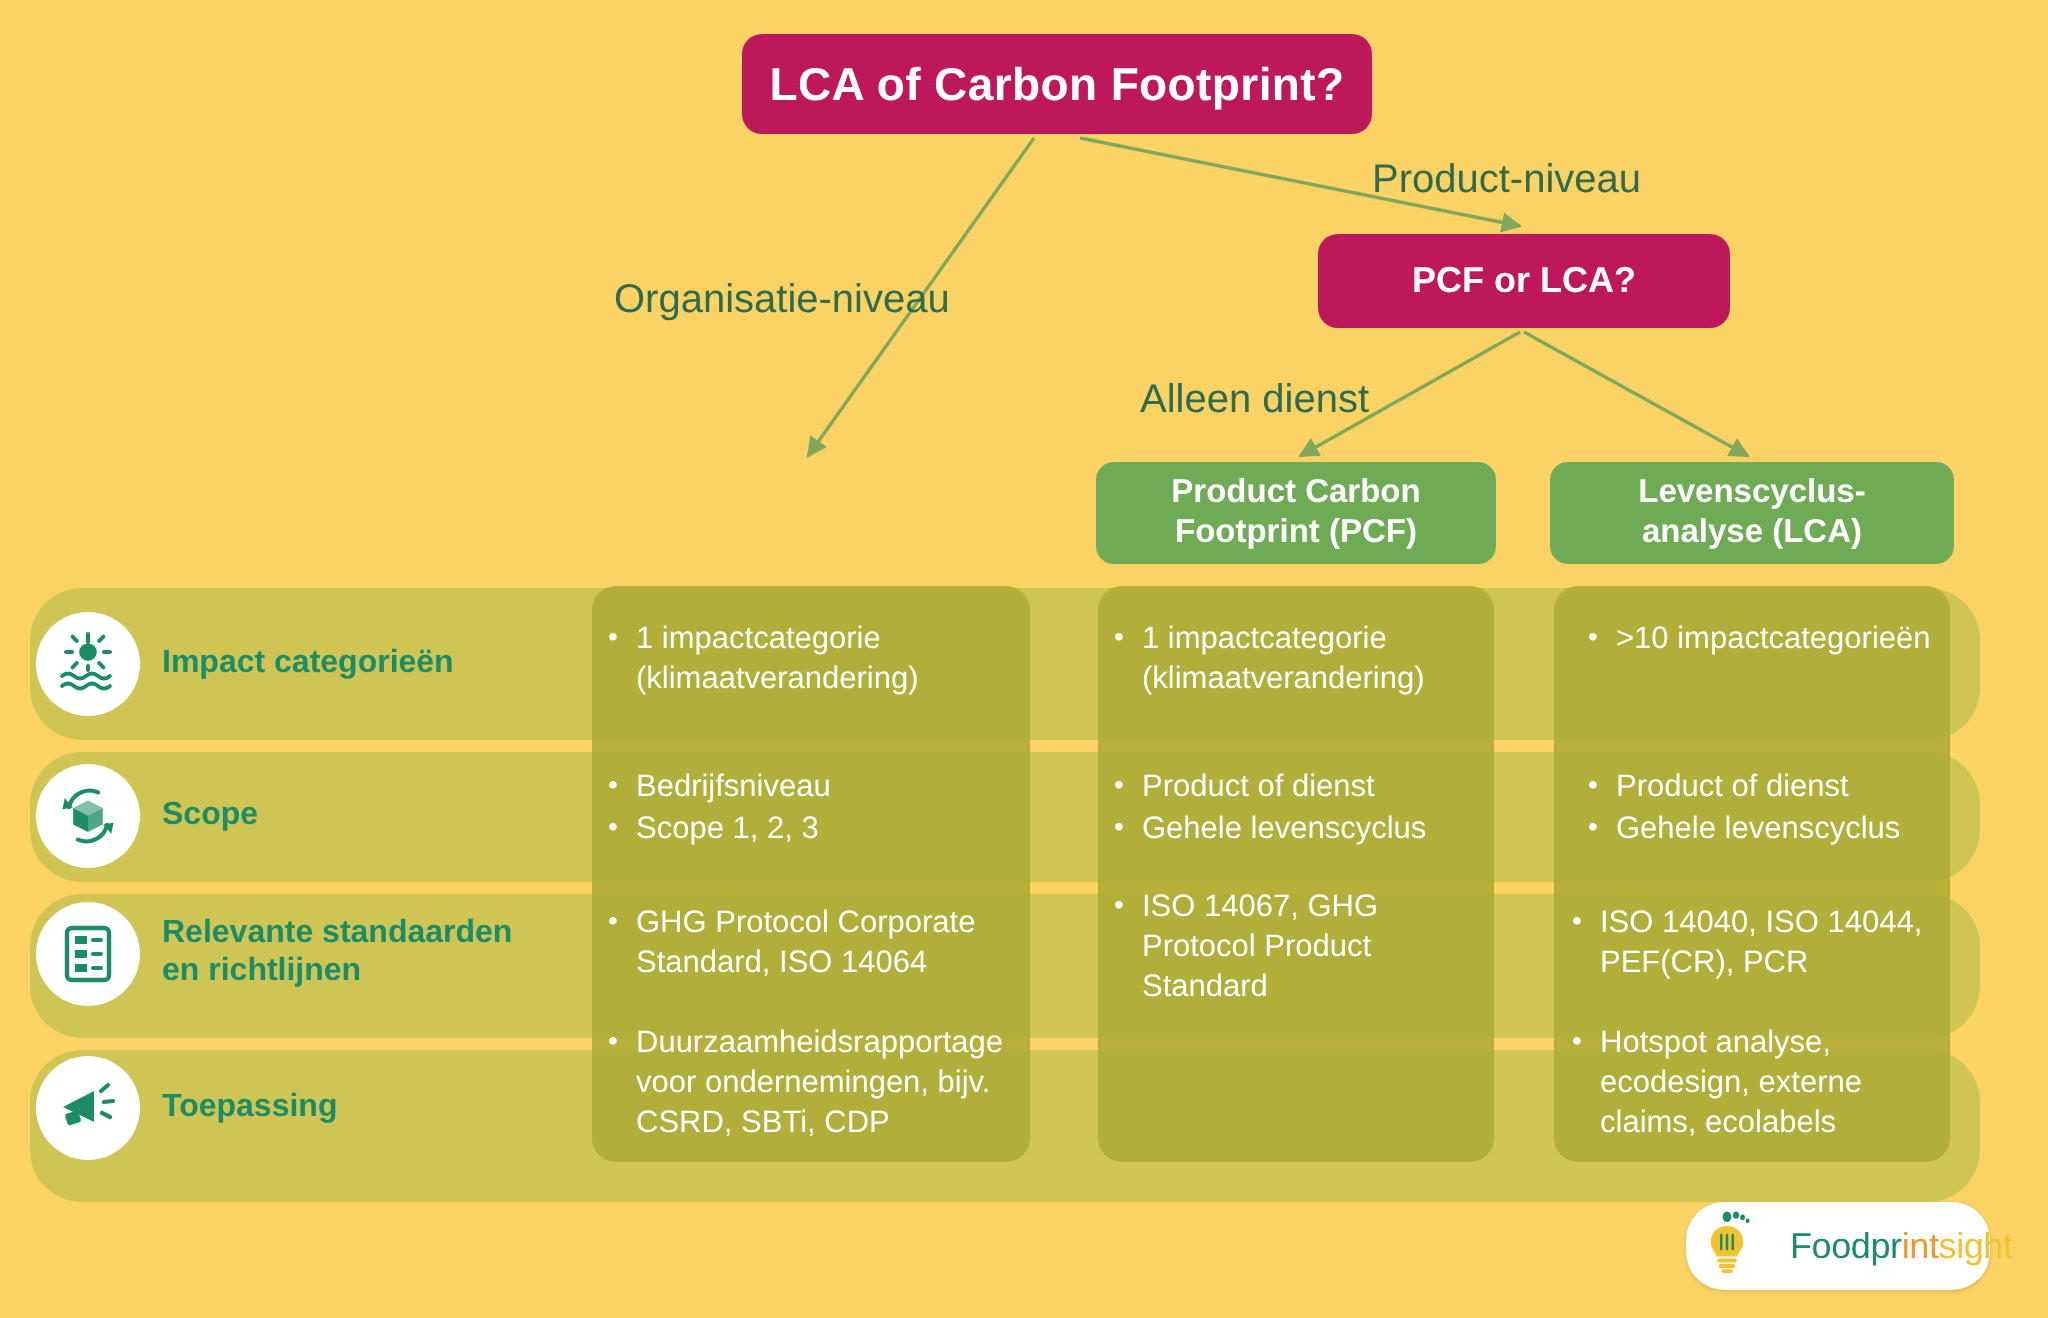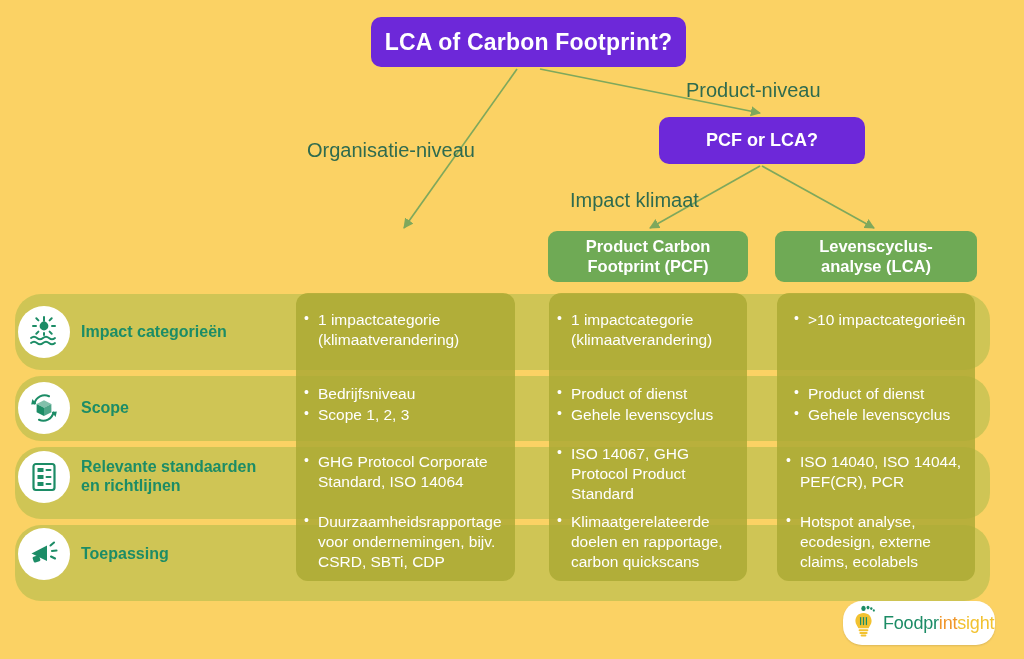--- a/index.html
+++ b/index.html
@@ -8,21 +8,21 @@
     background:#FBD264;
     font-family:"Liberation Sans", sans-serif;
     overflow:hidden;
     position:relative;
   }
   #canvas{position:relative;width:1024px;height:659px;}
 
   
   .node{
     position:absolute;
-    background:#6d28d9;
+    background:#be185d;
     border-radius:10px;
     display:flex;align-items:center;justify-content:center;
     color:#ffffff;font-weight:bold;
     text-align:center;line-height:1.15;
     box-sizing:border-box;
     z-index:6;
   }
   #node-root{left:371px;top:17px;width:315px;height:50px;font-size:23px;letter-spacing:.2px;}
   #node-pcf{left:659px;top:117px;width:206px;height:47px;font-size:18px;}
 
@@ -101,21 +101,21 @@
   }
   .rtext{
     color:#1C8C66;font-weight:bold;font-size:16px;line-height:1.16;
     white-space:pre-line;
   }
 
   
   #logo{
     position:absolute;left:843px;top:601px;width:152px;height:44px;
     background:#ffffff;border-radius:19px;
-    display:flex;align-items:center;gap:4px;padding-left:8px;
+    display:flex;align-items:center;gap:16px;padding-left:8px;
     box-sizing:border-box;z-index:8;
     box-shadow:0 1px 2px rgba(0,0,0,.12);
   }
   #logo-word{font-size:18px;font-weight:normal;letter-spacing:-.2px;}
   .w-green{color:#1C8C66;}
   .w-orange{color:#F0962A;}
   .w-gold{color:#F2C230;}
 </style>
 </head>
 <body>
@@ -132,21 +132,21 @@
     <path d="M540,69 L760,113" stroke="#7FA85C" stroke-width="1.7" fill="none" marker-end="url(#ah)"></path>
     <path d="M760,166 L650,228" stroke="#7FA85C" stroke-width="1.7" fill="none" marker-end="url(#ah)"></path>
     <path d="M762,166 L874,228" stroke="#7FA85C" stroke-width="1.7" fill="none" marker-end="url(#ah)"></path>
   </svg>
 
   <div class="node" id="node-root">LCA of Carbon Footprint?</div>
   <div class="node" id="node-pcf">PCF or LCA?</div>
 
   <div class="edge-label" id="lbl-org">Organisatie-niveau</div>
   <div class="edge-label" id="lbl-prod">Product-niveau</div>
-  <div class="edge-label" id="lbl-klim">Impact klimaat</div>
+  <div class="edge-label" id="lbl-klim">Alleen dienst</div>
 
   <div class="colhead" id="colhead-1" style="white-space: pre-line;">Product Carbon
 Footprint (PCF)</div>
   <div class="colhead" id="colhead-2" style="white-space: pre-line;">Levenscyclus-
 analyse (LCA)</div>
 
   <div id="matrix">
 
     <div class="rowband" style="top:6px;height:76px;width:975px;"></div>
     <div class="rowband" style="top:88px;height:65px;width:975px;"></div>
@@ -279,25 +279,20 @@
     </div>
     <div class="cell" style="left:786px;top:164px;width:188px;">
       <ul>
           <li>ISO 14040, ISO 14044, PEF(CR), PCR</li>
         </ul>
     </div>
 
     <div class="cell" style="left:304px;top:224px;width:210px;">
       <ul>
           <li>Duurzaamheidsrapportage voor ondernemingen, bijv. CSRD, SBTi, CDP</li>
-        </ul>
-    </div>
-    <div class="cell" style="left:557px;top:224px;width:190px;">
-      <ul>
-          <li>Klimaatgerelateerde doelen en rapportage, carbon quickscans</li>
         </ul>
     </div>
     <div class="cell" style="left:786px;top:224px;width:188px;">
       <ul>
           <li>Hotspot analyse, ecodesign, externe claims, ecolabels</li>
         </ul>
     </div>
   </div>
 
   <div id="logo">

